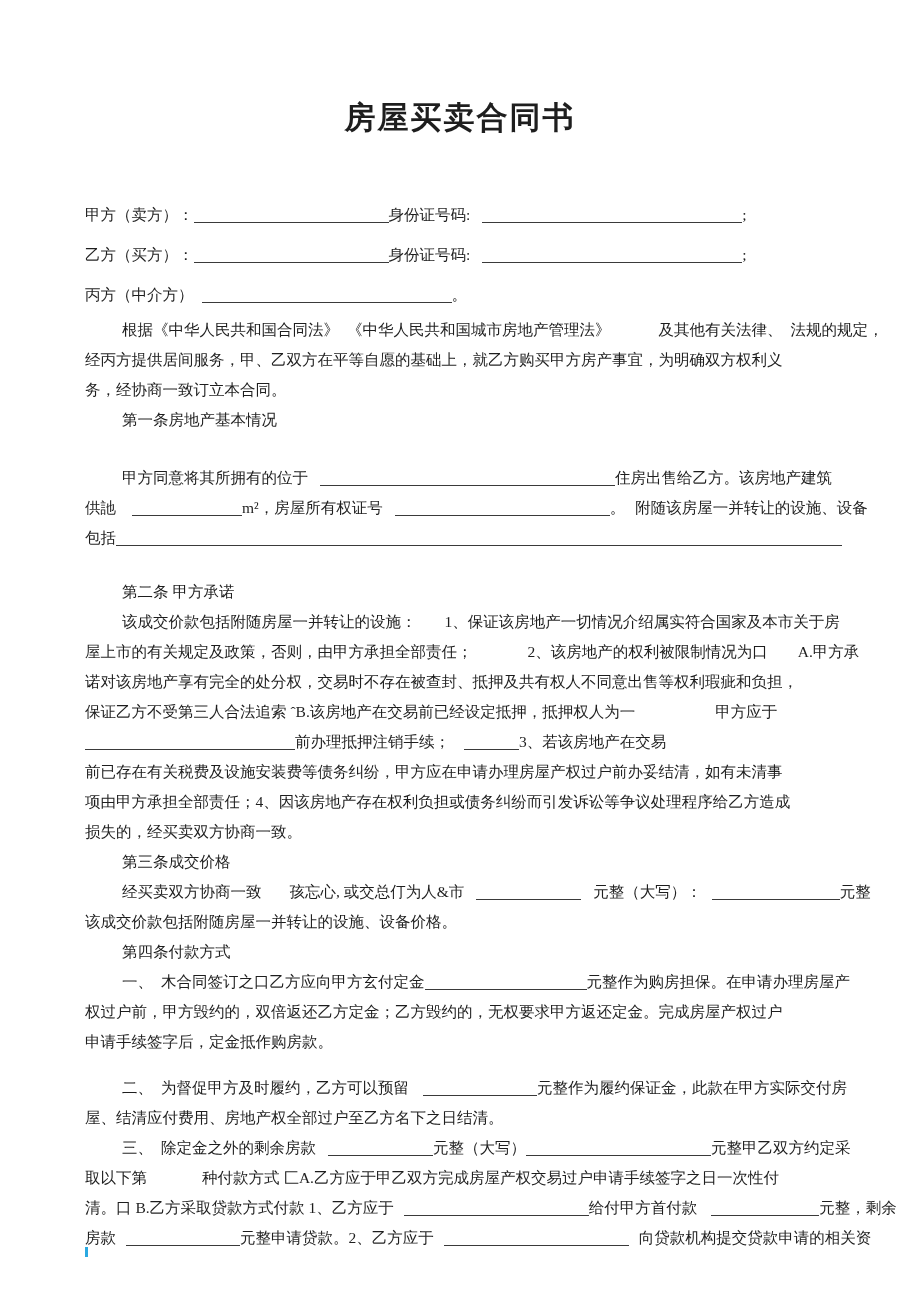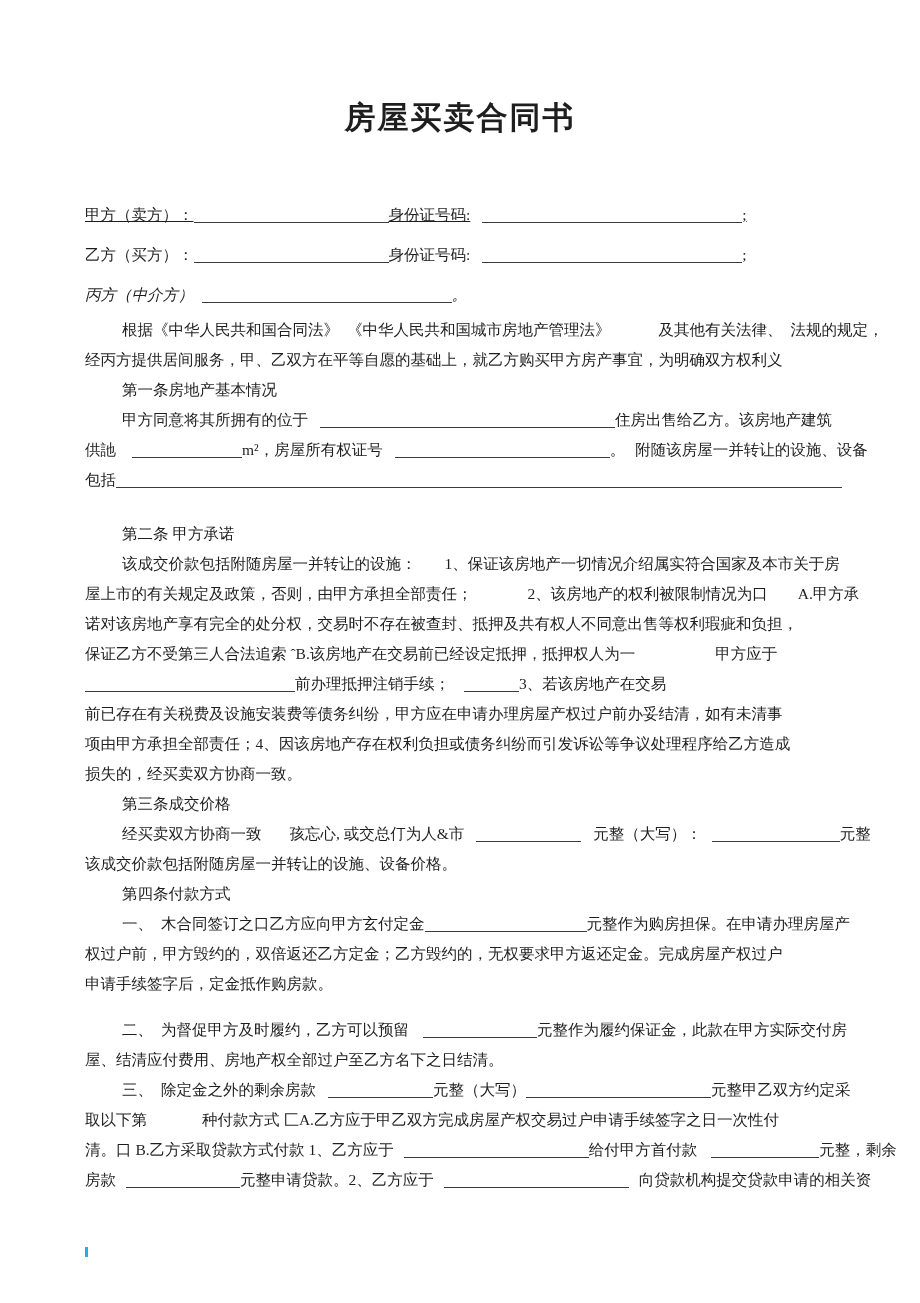--- a/index.html
+++ b/index.html
@@ -47,27 +47,28 @@
     width:3px;
     height:56px;
   }
 </style>
 </head>
 <body>
 
 <div class="page" style="background: rgb(255, 255, 255); color: rgb(30, 30, 30);">
   <div class="doc-title">房屋买卖合同书</div>
   <div class="body-wrap">
-      <div class="line" style="height: 40px; line-height: 40px; text-decoration: underline;"><span class="run">甲方（卖方）：</span><span class="blank" style="width: 195px; border-bottom-color: rgb(58, 58, 58);"></span><span class="run">身份证号码:</span><span class="gap" style="width: 12px;"></span><span class="blank" style="width: 260px; border-bottom-color: rgb(58, 58, 58);"></span><span class="run">;</span></div>
+      <div class="line" style="height: 40px; line-height: 40px;"><span class="run">甲方（卖方）：</span><span class="blank" style="width: 195px; border-bottom-color: rgb(58, 58, 58);"></span><span class="run">身份证号码:</span><span class="gap" style="width: 12px;"></span><span class="blank" style="width: 260px; border-bottom-color: rgb(58, 58, 58);"></span><span class="run">;</span></div>
       <div class="line" style="height: 40px; line-height: 40px;"><span class="run">乙方（买方）：</span><span class="blank" style="width: 195px; border-bottom-color: rgb(58, 58, 58);"></span><span class="run">身份证号码:</span><span class="gap" style="width: 12px;"></span><span class="blank" style="width: 260px; border-bottom-color: rgb(58, 58, 58);"></span><span class="run">;</span></div>
-      <div class="line" style="height: 40px; line-height: 40px; font-style: italic;"><span class="run">丙方（中介方）</span><span class="gap" style="width: 8px;"></span><span class="blank" style="width: 250px; border-bottom-color: rgb(58, 58, 58);"></span><span class="run">。</span></div>
+      <div class="line" style="height: 40px; line-height: 40px;"><span class="run">丙方（中介方）</span><span class="gap" style="width: 8px;"></span><span class="blank" style="width: 250px; border-bottom-color: rgb(58, 58, 58);"></span><span class="run">。</span></div>
       <div class="line" style="padding-left: 37px;"><span class="run">根据《中华人民共和国合同法》</span><span class="gap" style="width: 8px;"></span><span class="run">《中华人民共和国城市房地产管理法》</span><span class="gap" style="width: 48px;"></span><span class="run">及其他有关法律、</span><span class="gap" style="width: 8px;"></span><span class="run">法规的规定，</span></div>
       <div class="line"><span class="run">经丙方提供居间服务，甲、乙双方在平等自愿的基础上，就乙方购买甲方房产事宜，为明确双方权利义</span></div>
+      <div class="line"><span class="run">务，经协商一致订立本合同。</span></div>
       <div class="line" style="padding-left: 37px;"><span class="run">第一条房地产基本情况</span></div>
-      <div class="line" style="padding-left: 37px;"><span class="run">甲方同意将其所拥有的位于</span><span class="gap" style="width: 12px;"></span><span class="blank" style="width: 295px; border-bottom-color: rgb(58, 58, 58);"></span><span class="run">住房出售给乙方。该房地产建筑</span></div>
+      <div class="line" style="padding-left: 37px; margin-top: 28px;"><span class="run">甲方同意将其所拥有的位于</span><span class="gap" style="width: 12px;"></span><span class="blank" style="width: 295px; border-bottom-color: rgb(58, 58, 58);"></span><span class="run">住房出售给乙方。该房地产建筑</span></div>
       <div class="line"><span class="run">供訑</span><span class="gap" style="width: 16px;"></span><span class="blank" style="width: 110px; border-bottom-color: rgb(58, 58, 58);"></span><span class="run">m²，房屋所有权证号</span><span class="gap" style="width: 12px;"></span><span class="blank" style="width: 215px; border-bottom-color: rgb(58, 58, 58);"></span><span class="run">。</span><span class="gap" style="width: 10px;"></span><span class="run">附随该房屋一并转让的设施、设备</span></div>
       <div class="line"><span class="run">包括</span><span class="blank" style="width: 726px; border-bottom-color: rgb(58, 58, 58);"></span></div>
       <div class="line" style="margin-top: 24px; padding-left: 37px;"><span class="run">第二条 甲方承诺</span></div>
       <div class="line" style="padding-left: 37px;"><span class="run">该成交价款包括附随房屋一并转让的设施：</span><span class="gap" style="width: 28px;"></span><span class="run">1、保证该房地产一切情况介绍属实符合国家及本市关于房</span></div>
       <div class="line"><span class="run">屋上市的有关规定及政策，否则，由甲方承担全部责任；</span><span class="gap" style="width: 55px;"></span><span class="run">2、该房地产的权利被限制情况为口</span><span class="gap" style="width: 30px;"></span><span class="run">A.甲方承</span></div>
       <div class="line"><span class="run">诺对该房地产享有完全的处分权，交易时不存在被查封、抵押及共有权人不同意出售等权利瑕疵和负担，</span></div>
       <div class="line"><span class="run">保证乙方不受第三人合法追索 ˆB.该房地产在交易前已经设定抵押，抵押权人为一</span><span class="gap" style="width: 80px;"></span><span class="run">甲方应于</span></div>
       <div class="line"><span class="blank" style="width: 210px; border-bottom-color: rgb(58, 58, 58);"></span><span class="run">前办理抵押注销手续；</span><span class="gap" style="width: 14px;"></span><span class="blank" style="width: 55px; border-bottom-color: rgb(58, 58, 58);"></span><span class="run">3、若该房地产在交易</span></div>
       <div class="line"><span class="run">前已存在有关税费及设施安装费等债务纠纷，甲方应在申请办理房屋产权过户前办妥结清，如有未清事</span></div>
       <div class="line"><span class="run">项由甲方承担全部责任；4、因该房地产存在权利负担或债务纠纷而引发诉讼等争议处理程序给乙方造成</span></div>

